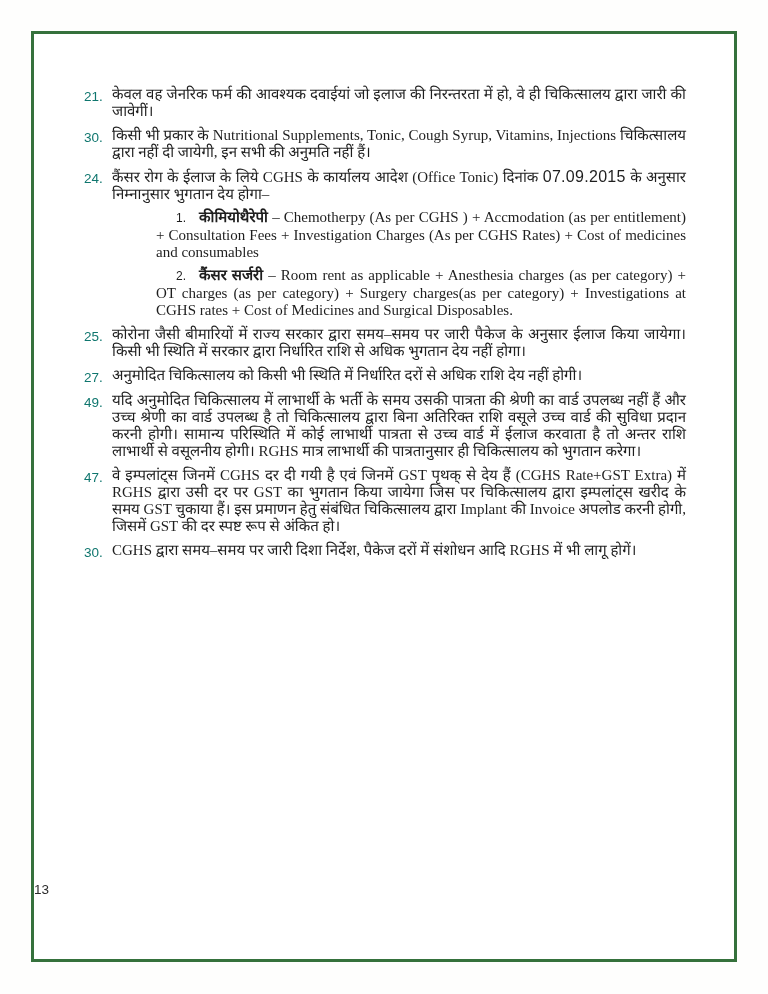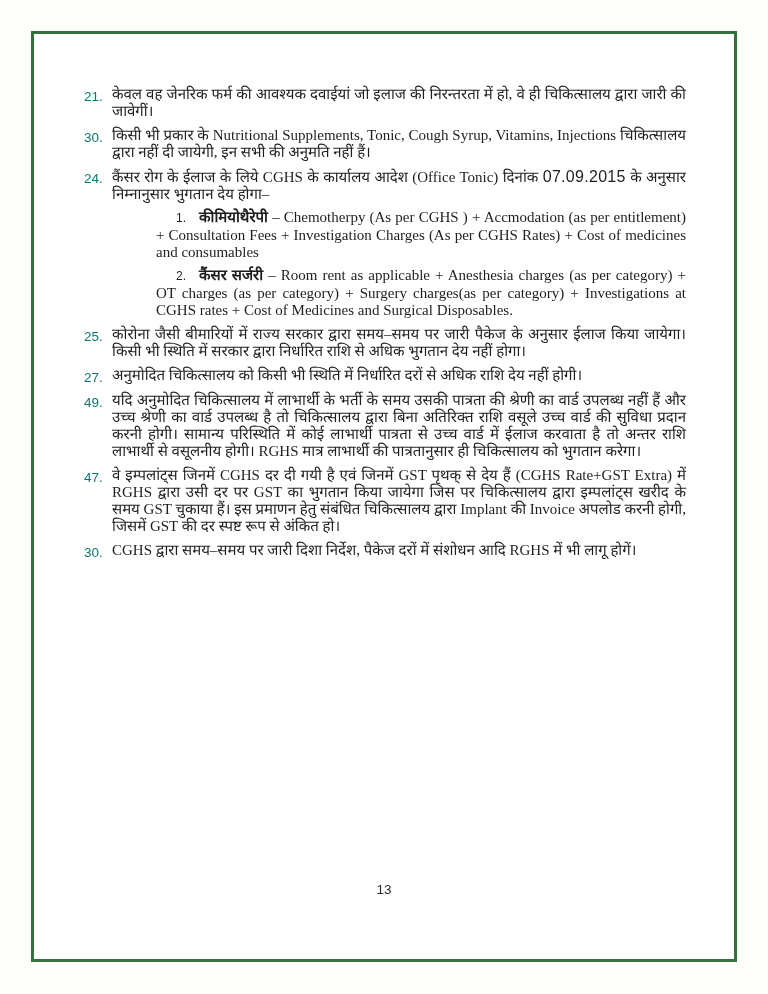--- a/index.html
+++ b/index.html
@@ -63,21 +63,20 @@
     font-weight: normal;
     font-size: 16px;
     letter-spacing: 0.3px;
     white-space: nowrap;
   }
   .page-number {
     position: absolute;
     left: 0;
     right: 0;
     top: 848px;
-    text-align: center;
     font-family: "Liberation Sans", "DejaVu Sans", sans-serif;
     font-size: 13.5px;
     color: #2a2a2a;
   }
 </style>
 </head>
 <body>
 
 <div class="frame" style="border-color: rgb(53, 113, 60);">
   <div class="content" id="items">

